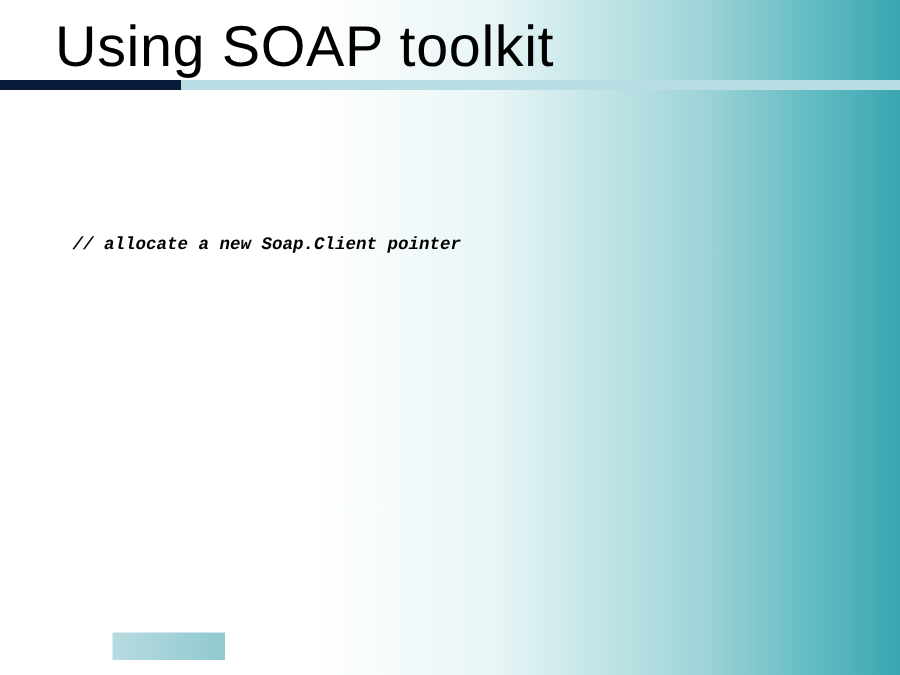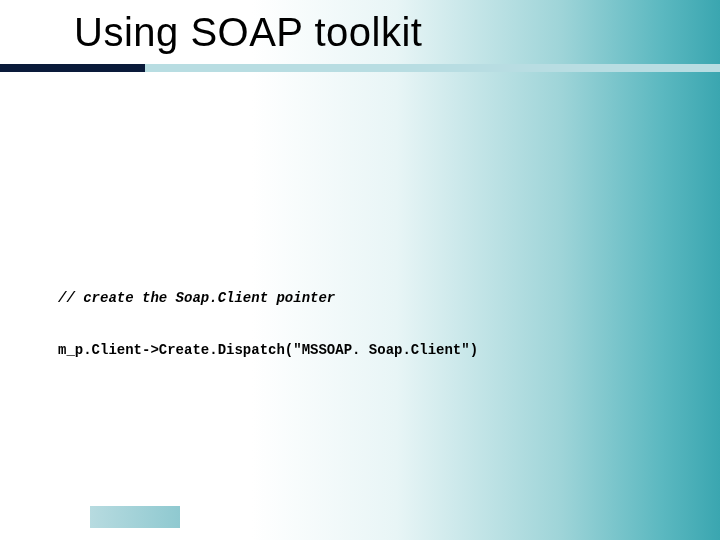--- a/index.html
+++ b/index.html
@@ -19,22 +19,22 @@
       #ffffff 0%,
       #ffffff 35%,
       #e8f5f6 55%,
       #9ed4d8 78%,
       #5bb8c0 92%,
       #3aa6b0 100%);
   }
   .title {
     position: absolute;
     top: 10px;
-    left: 74px;
-    font-size: 40px;
+    left: 44px;
+    font-size: 46px;
     font-weight: 400;
     color: #000;
     letter-spacing: 0.5px;
   }
   .underline-wrap {
     position: absolute;
     top: 64px;
     left: 0;
     width: 720px;
     height: 10px;
@@ -89,26 +89,23 @@
 
   <div class="title">Using SOAP toolkit</div>
 
   <div class="underline-wrap">
     <div class="underline-dark"></div>
     <div class="underline-light"></div>
   </div>
 
   <div class="code-area">
     <div class="code-block">
+      <div class="comment">// allocate a new Soap.Client pointer</div>
     </div>
 
-    <div class="code-block">
-      <div class="comment">// create the Soap.Client pointer</div>
-      <div>m_p.Client-&gt;Create.Dispatch("MSSOAP. Soap.Client")</div>
-    </div>
 
     
 
     
   </div>
 
   <div class="footer-accent"></div>
 </div>
 
 </body></html>

